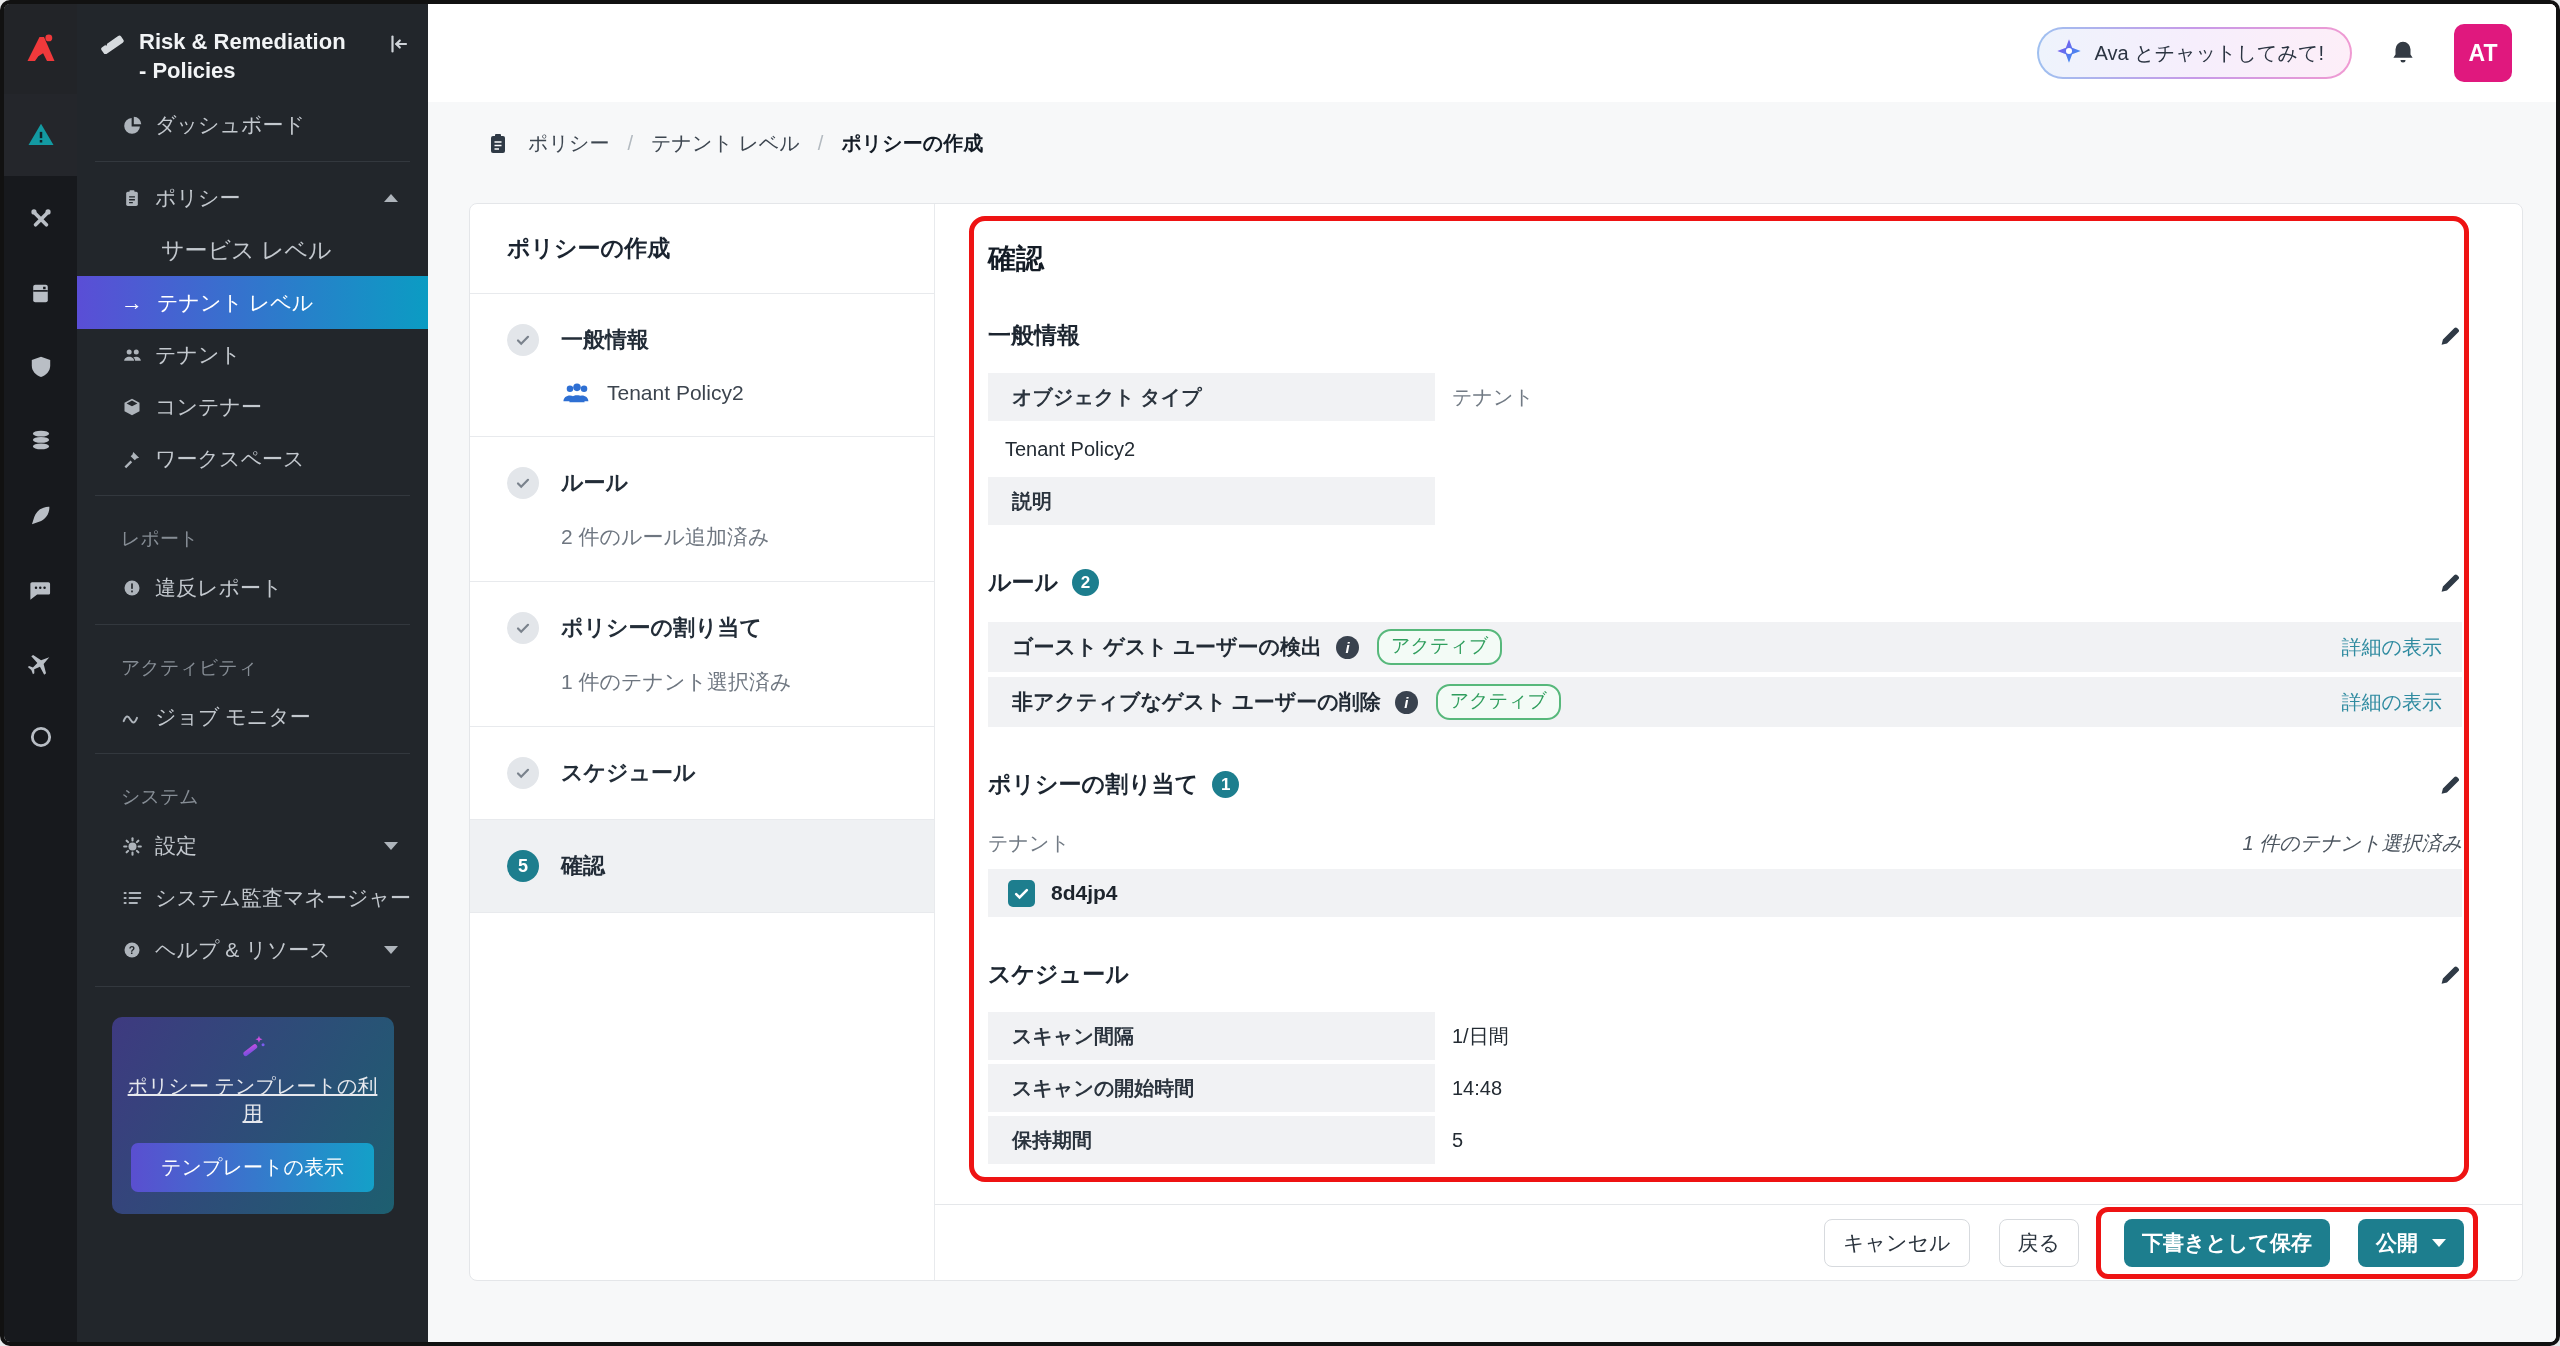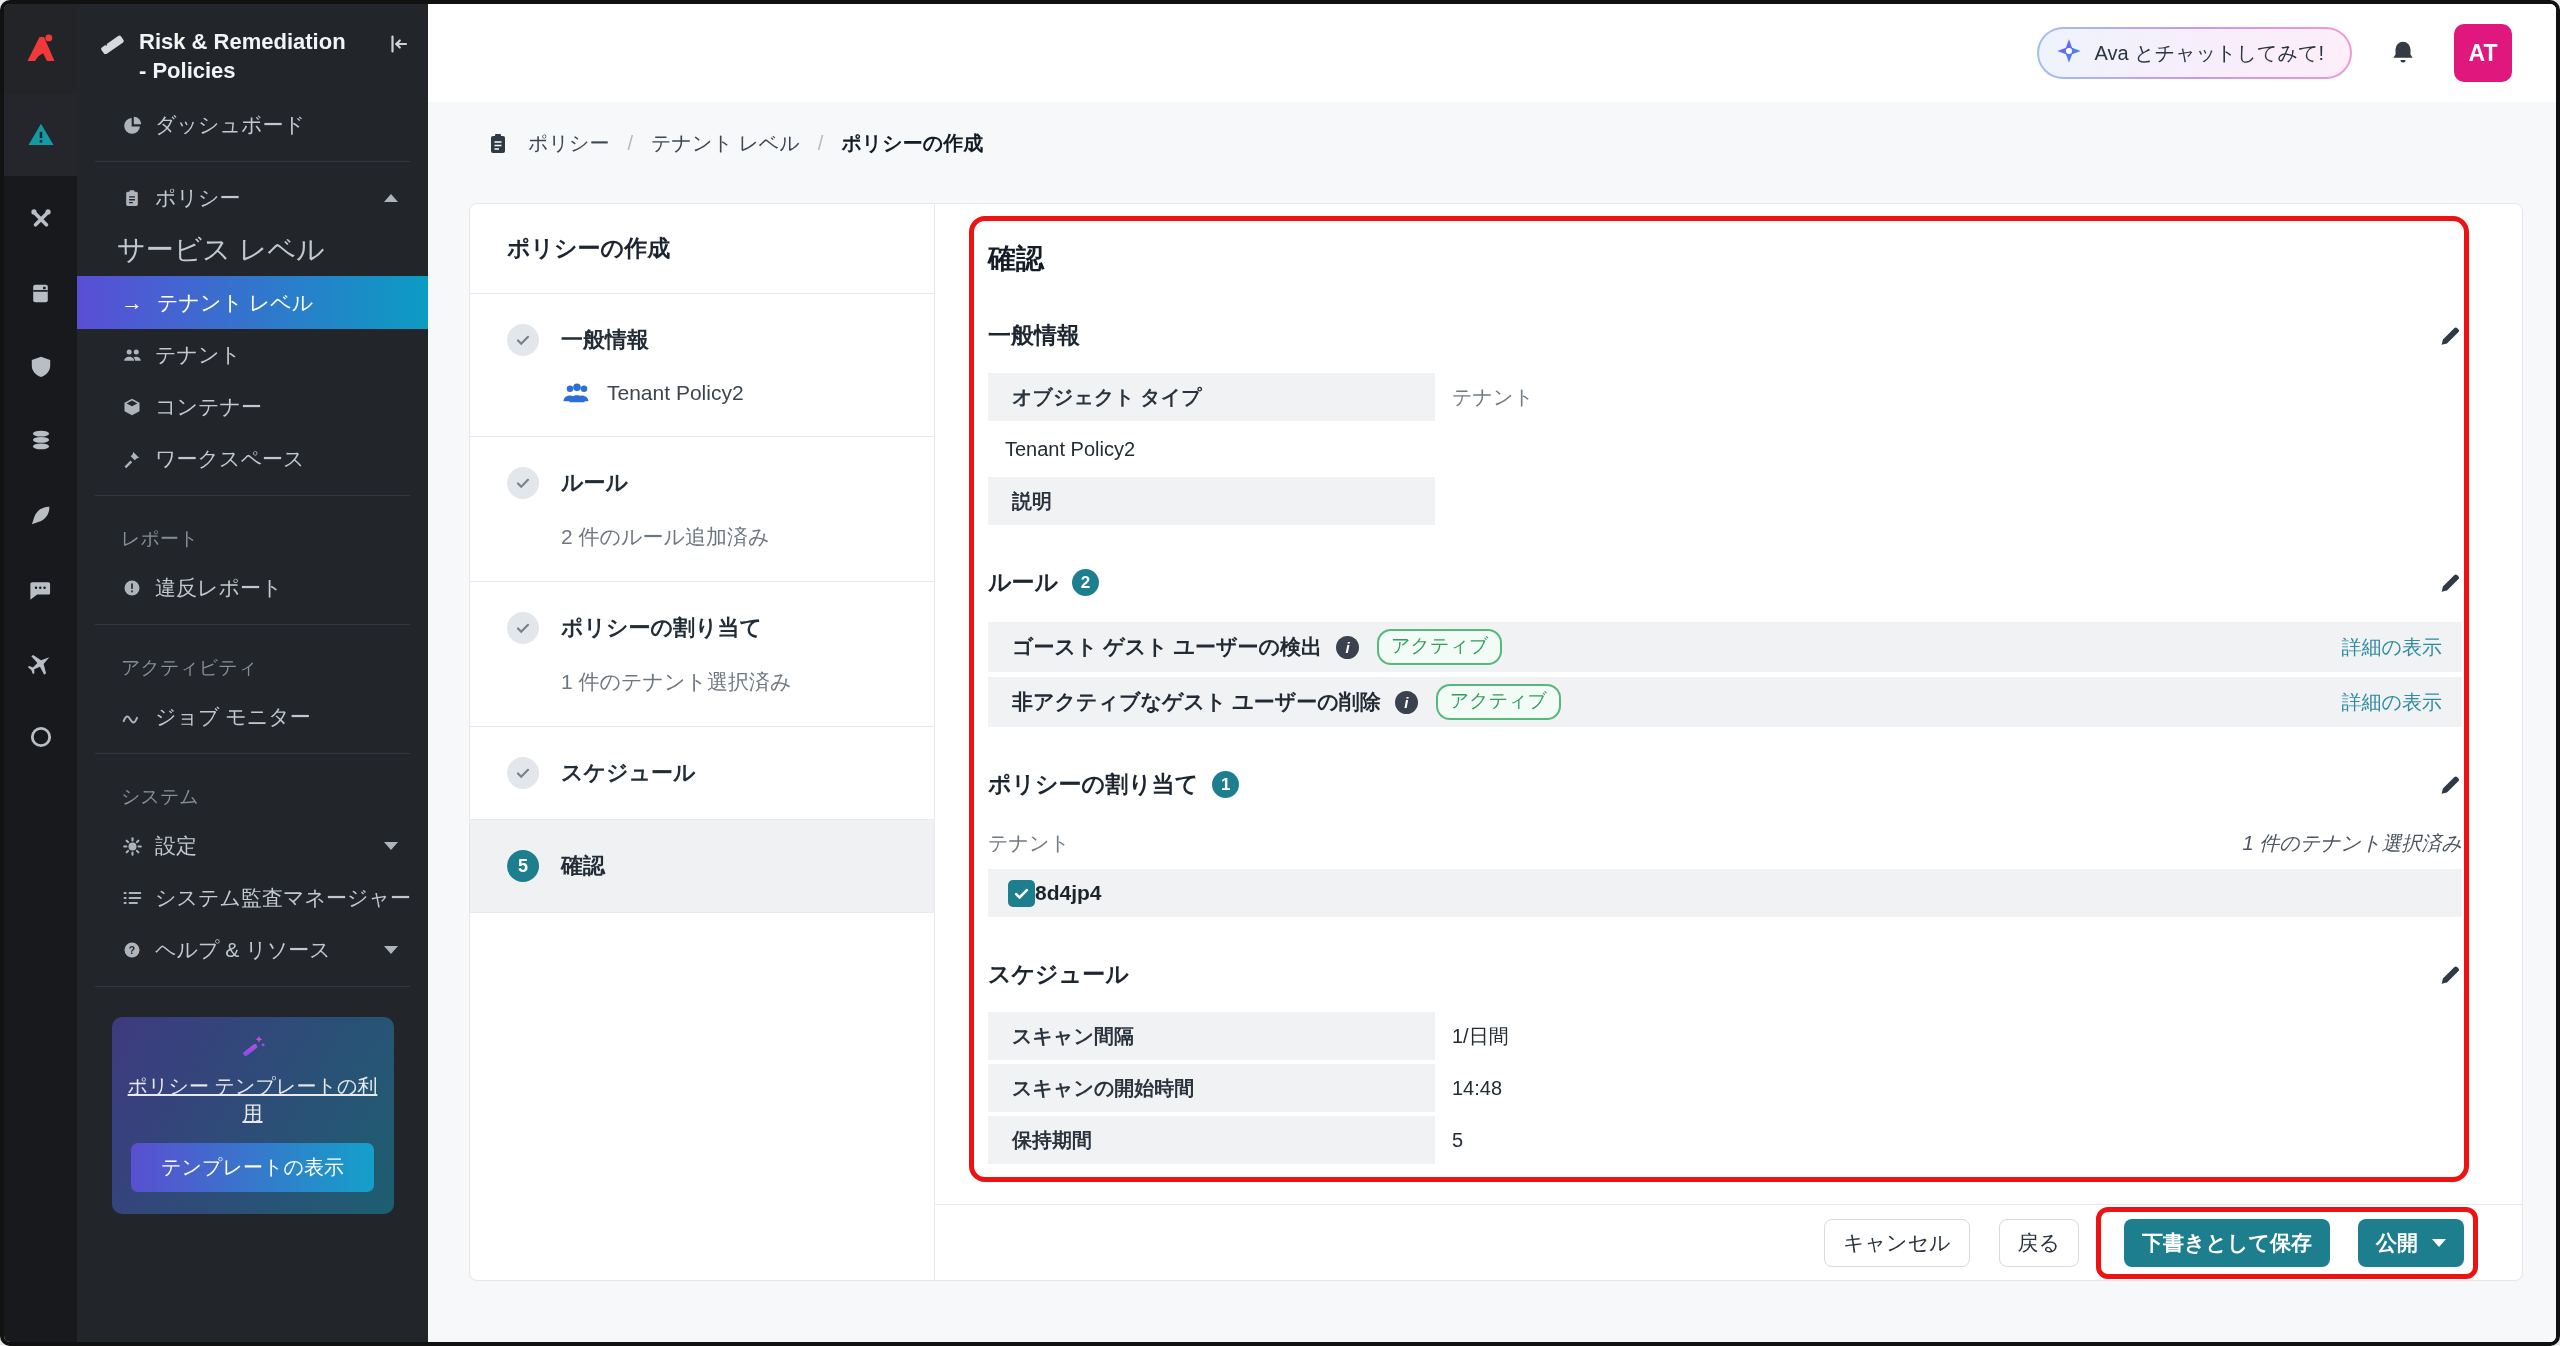--- a/index.html
+++ b/index.html
@@ -14,21 +14,21 @@
   .rail-active-block { width:73px; padding:26px 0; background:#24262b; display:flex; justify-content:center; margin-bottom:6px;}
   .rail-ic { width:73px; height:74px; display:flex; align-items:center; justify-content:center; color:#b9bec5; }
 
   
   .sidebar { width:351px; background:#22262b; color:#c7ccd2; flex-shrink:0; display:flex; flex-direction:column; }
   .sb-head { display:flex; padding:24px 18px 14px 22px; gap:14px; align-items:flex-start; }
   .sb-title { color:#f2f4f6; font-weight:bold; font-size:22px; line-height:1.3; width:210px; }
   .sb-collapse { margin-left:auto; margin-top:4px; cursor:pointer; }
   .nav-item { display:flex; align-items:center; height:52px; padding-left:44px; gap:12px; font-size:21px; color:#c3c8ce; cursor:pointer; }
   .nav-item .ni { width:22px; display:flex; justify-content:center; color:#aeb4bb; }
-  .nav-sub { display:flex; align-items:center; height:52px; padding-left:40px; font-size:28px; color:#c3c8ce; cursor:pointer; }
+  .nav-sub { display:flex; align-items:center; height:52px; padding-left:84px; font-size:23px; color:#c3c8ce; cursor:pointer; }
   .nav-active { display:flex; align-items:center; height:53px; padding-left:44px; gap:14px; font-size:21px; color:#fff;
                 background:linear-gradient(90deg,#5a4ed6 0%,#0b9cc3 100%); cursor:pointer; }
   .nav-active .arrow { font-size:22px; }
   .nav-section { padding:20px 0 10px 44px; font-size:19px; color:#868d95; }
   .sb-divider { height:1px; background:#33383e; margin:10px 18px; }
   .caret-up { width:0;height:0;border-left:7px solid transparent;border-right:7px solid transparent;border-bottom:8px solid #aeb4bb; margin-left:auto; margin-right:30px;}
   .caret-dn { width:0;height:0;border-left:7px solid transparent;border-right:7px solid transparent;border-top:8px solid #aeb4bb; margin-left:auto; margin-right:30px;}
   .tpl-card { margin:20px auto 0; width:282px; border-radius:10px; padding:16px 10px 22px; text-align:center;
               background:linear-gradient(120deg,#3e3a80 0%,#1d5f70 100%); }
   .tpl-text { margin-top:10px; font-size:20px; color:#e7e9ee;text-decoration:underline; }
@@ -81,21 +81,21 @@
   .kv-value.muted { color:#717a84; }
   .rule-row { height:50px; background:#f1f2f4; display:flex; align-items:center; padding:0 20px 0 24px; margin-bottom:5px; }
   .rule-name { font-weight:bold; font-size:21px; color:#222b35;text-align:center; }
   .info-dot { width:23px; height:23px; border-radius:50%; background:#39424e; color:#fff; font-size:15px; font-weight:bold; font-style:italic;
               display:flex; align-items:center; justify-content:center; margin-left:14px; cursor:pointer;}
   .status-badge { margin-left:18px; border:2px solid #57b87b; color:#2f9e5d; background:#f3fbf6; border-radius:14px; padding:2px 12px 4px; font-size:19px; }
   .rule-link { margin-left:auto; color:#2f8ba0; font-size:20px; cursor:pointer; }
   .assign-sub { display:flex; align-items:baseline; margin-top:30px; }
   .assign-label { color:#717a84; font-size:20px; }
   .assign-note { margin-left:auto; font-style:italic; color:#4c555f; font-size:20px; }
-  .check-row { margin-top:12px; height:48px; background:#f1f2f4; display:flex; align-items:center; padding-left:20px; }
+  .check-row { margin-top:12px; height:48px; background:#f1f2f4; display:flex; align-items:center; padding-left:20px; gap:16px; }
   .checkbox { width:27px; height:27px; background:#1d7e8e; border-radius:5px; display:flex; align-items:center; justify-content:center; cursor:pointer;}
   .check-name { font-weight:bold; font-size:21px; color:#1d242c; }
 
   .card-footer { position:absolute; left:0; right:0; bottom:0; height:76px; border-top:1px solid #e5e7ea; background:#fff;
                  display:flex; align-items:center; justify-content:flex-end; gap:15px; padding-right:48px; border-radius:0 0 8px 0; }
   .btn { height:48px; padding:0 18px; border-radius:8px; font-size:21px; cursor:pointer; display:flex; align-items:center; font-family:inherit;margin-left:14px;}
   .btn-ghost { background:#fff; border:1px solid #d7dade; color:#2b343e; }
   .btn-teal { background:#1d7e8e; border:none; color:#fff; font-weight:bold; }
   .caret-w { width:0; height:0; border-left:7px solid transparent; border-right:7px solid transparent; border-top:8px solid #fff; margin-left:14px; }
   .hl-group { display:flex; gap:14px; padding:7px 9px; border:5px solid #ee1313; border-radius:12px; margin:-12px -4px -12px 2px; }

